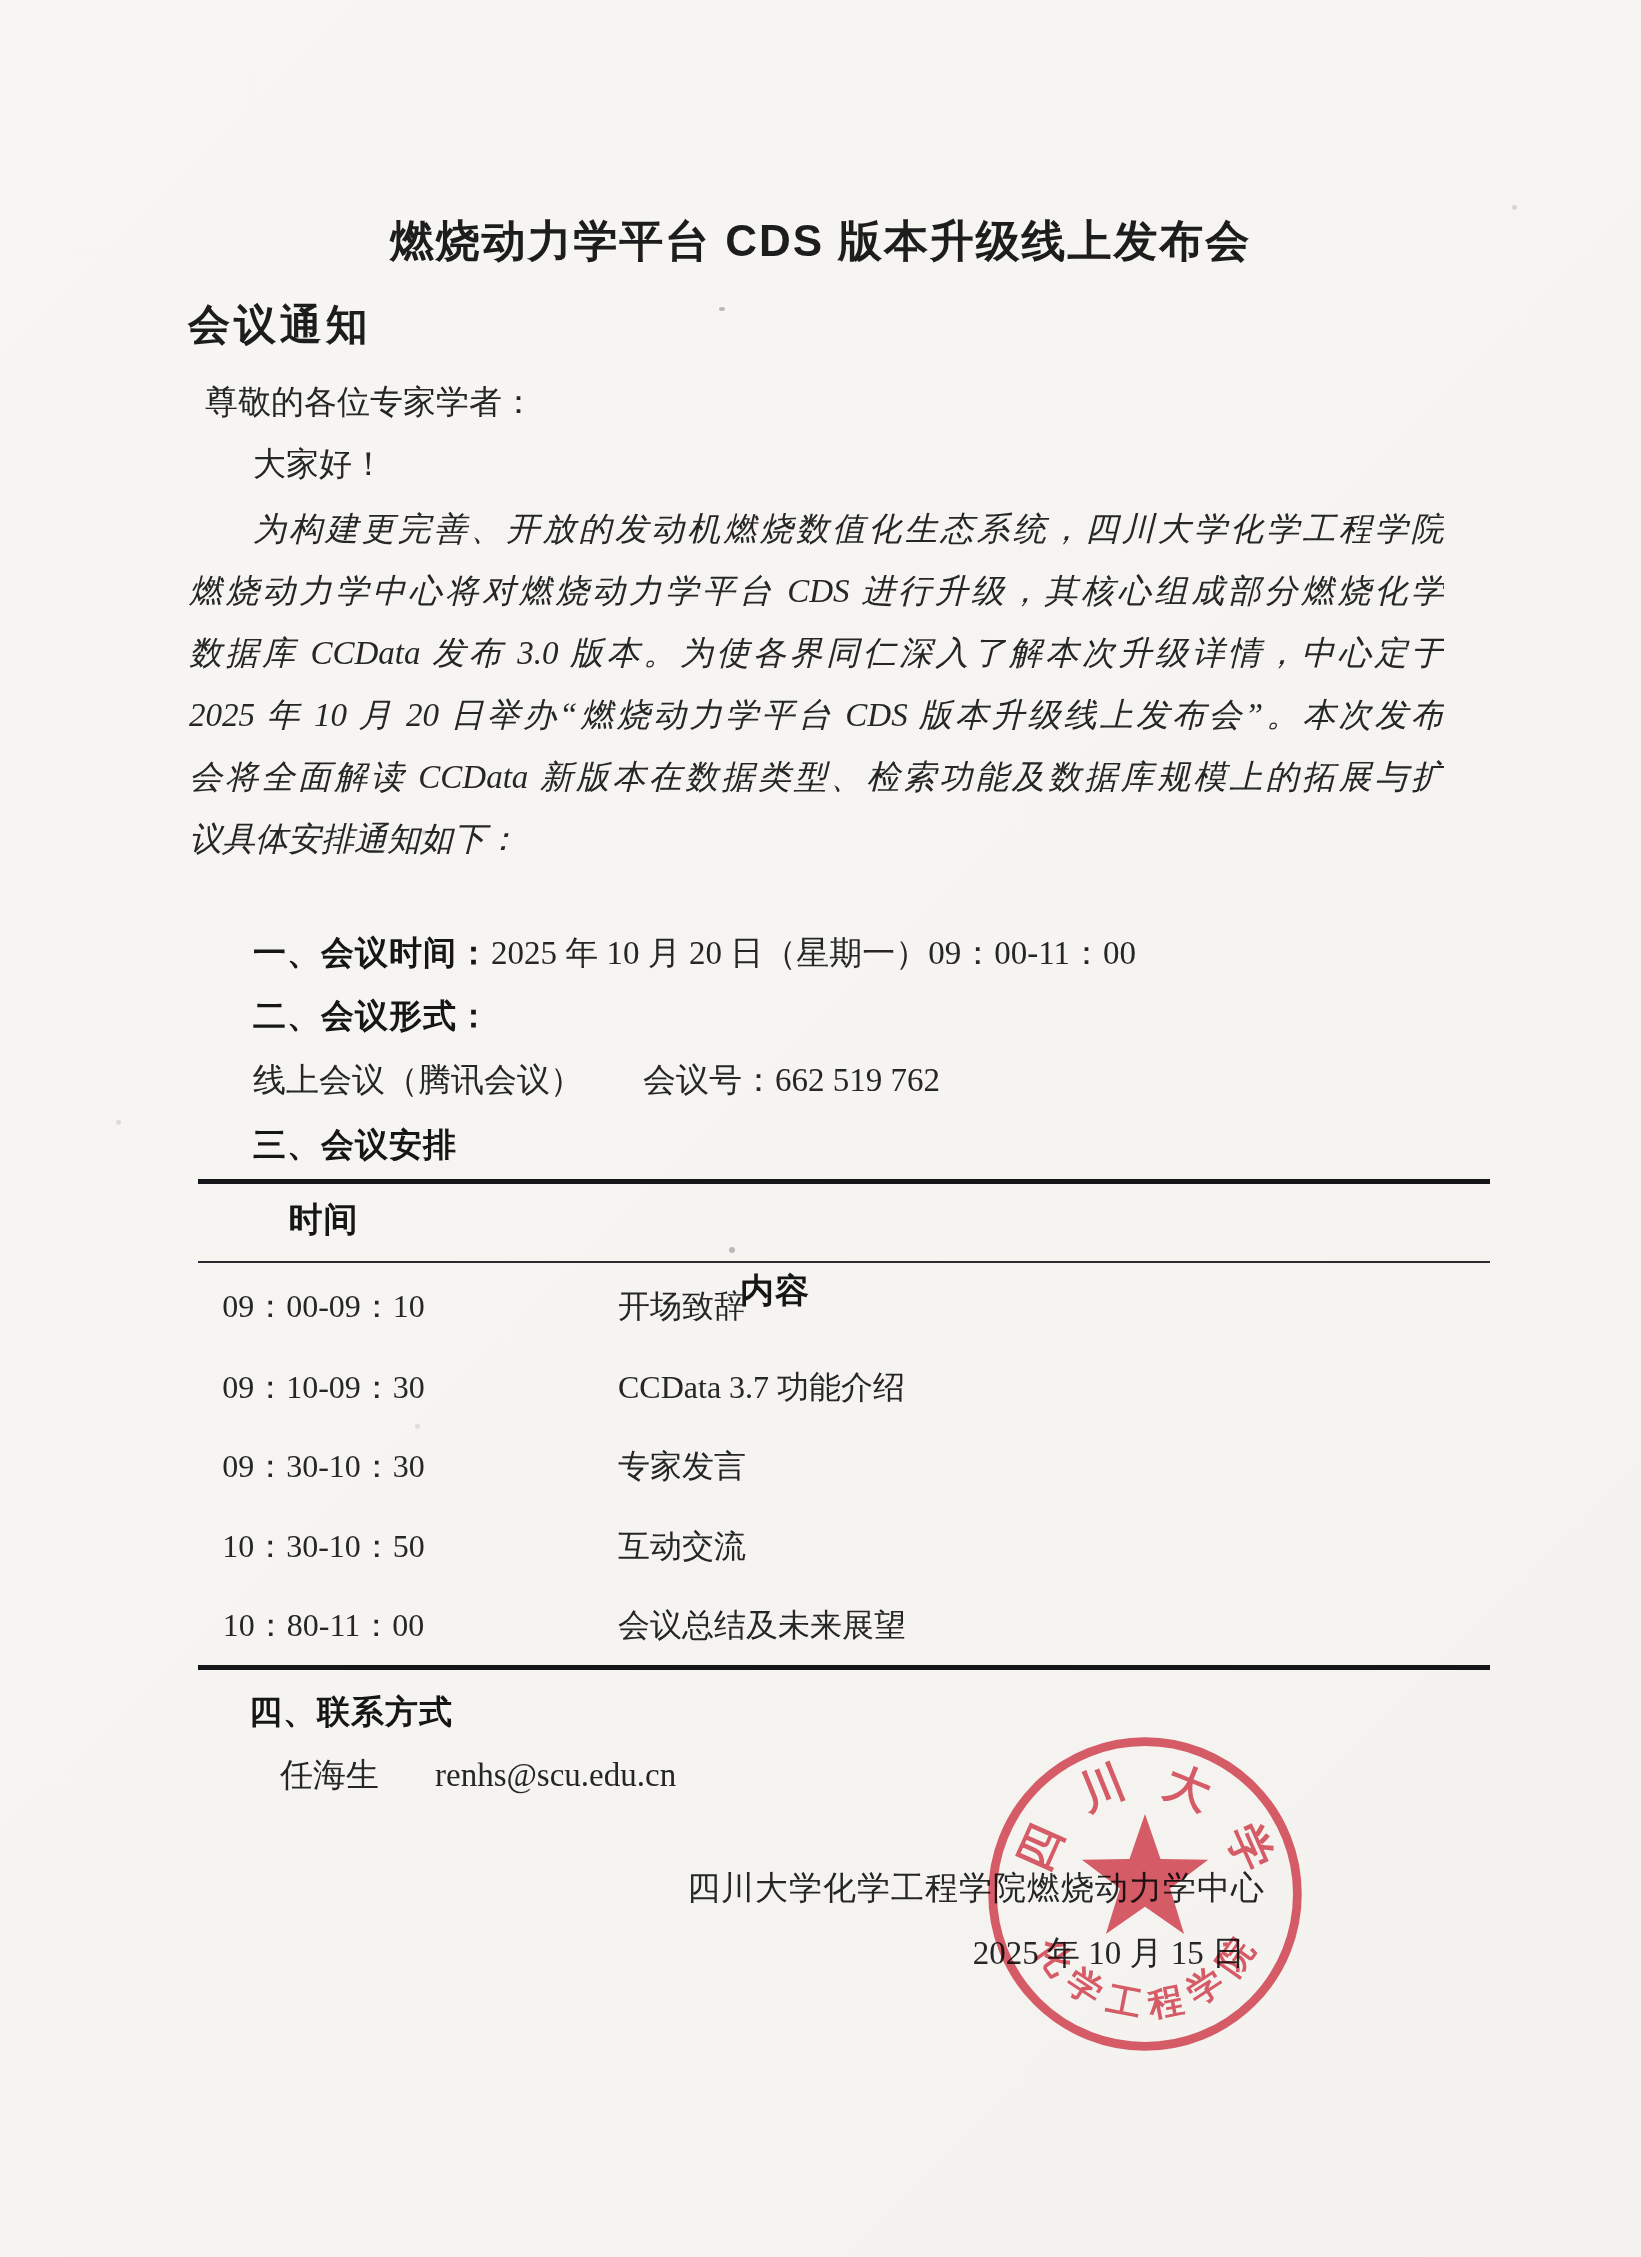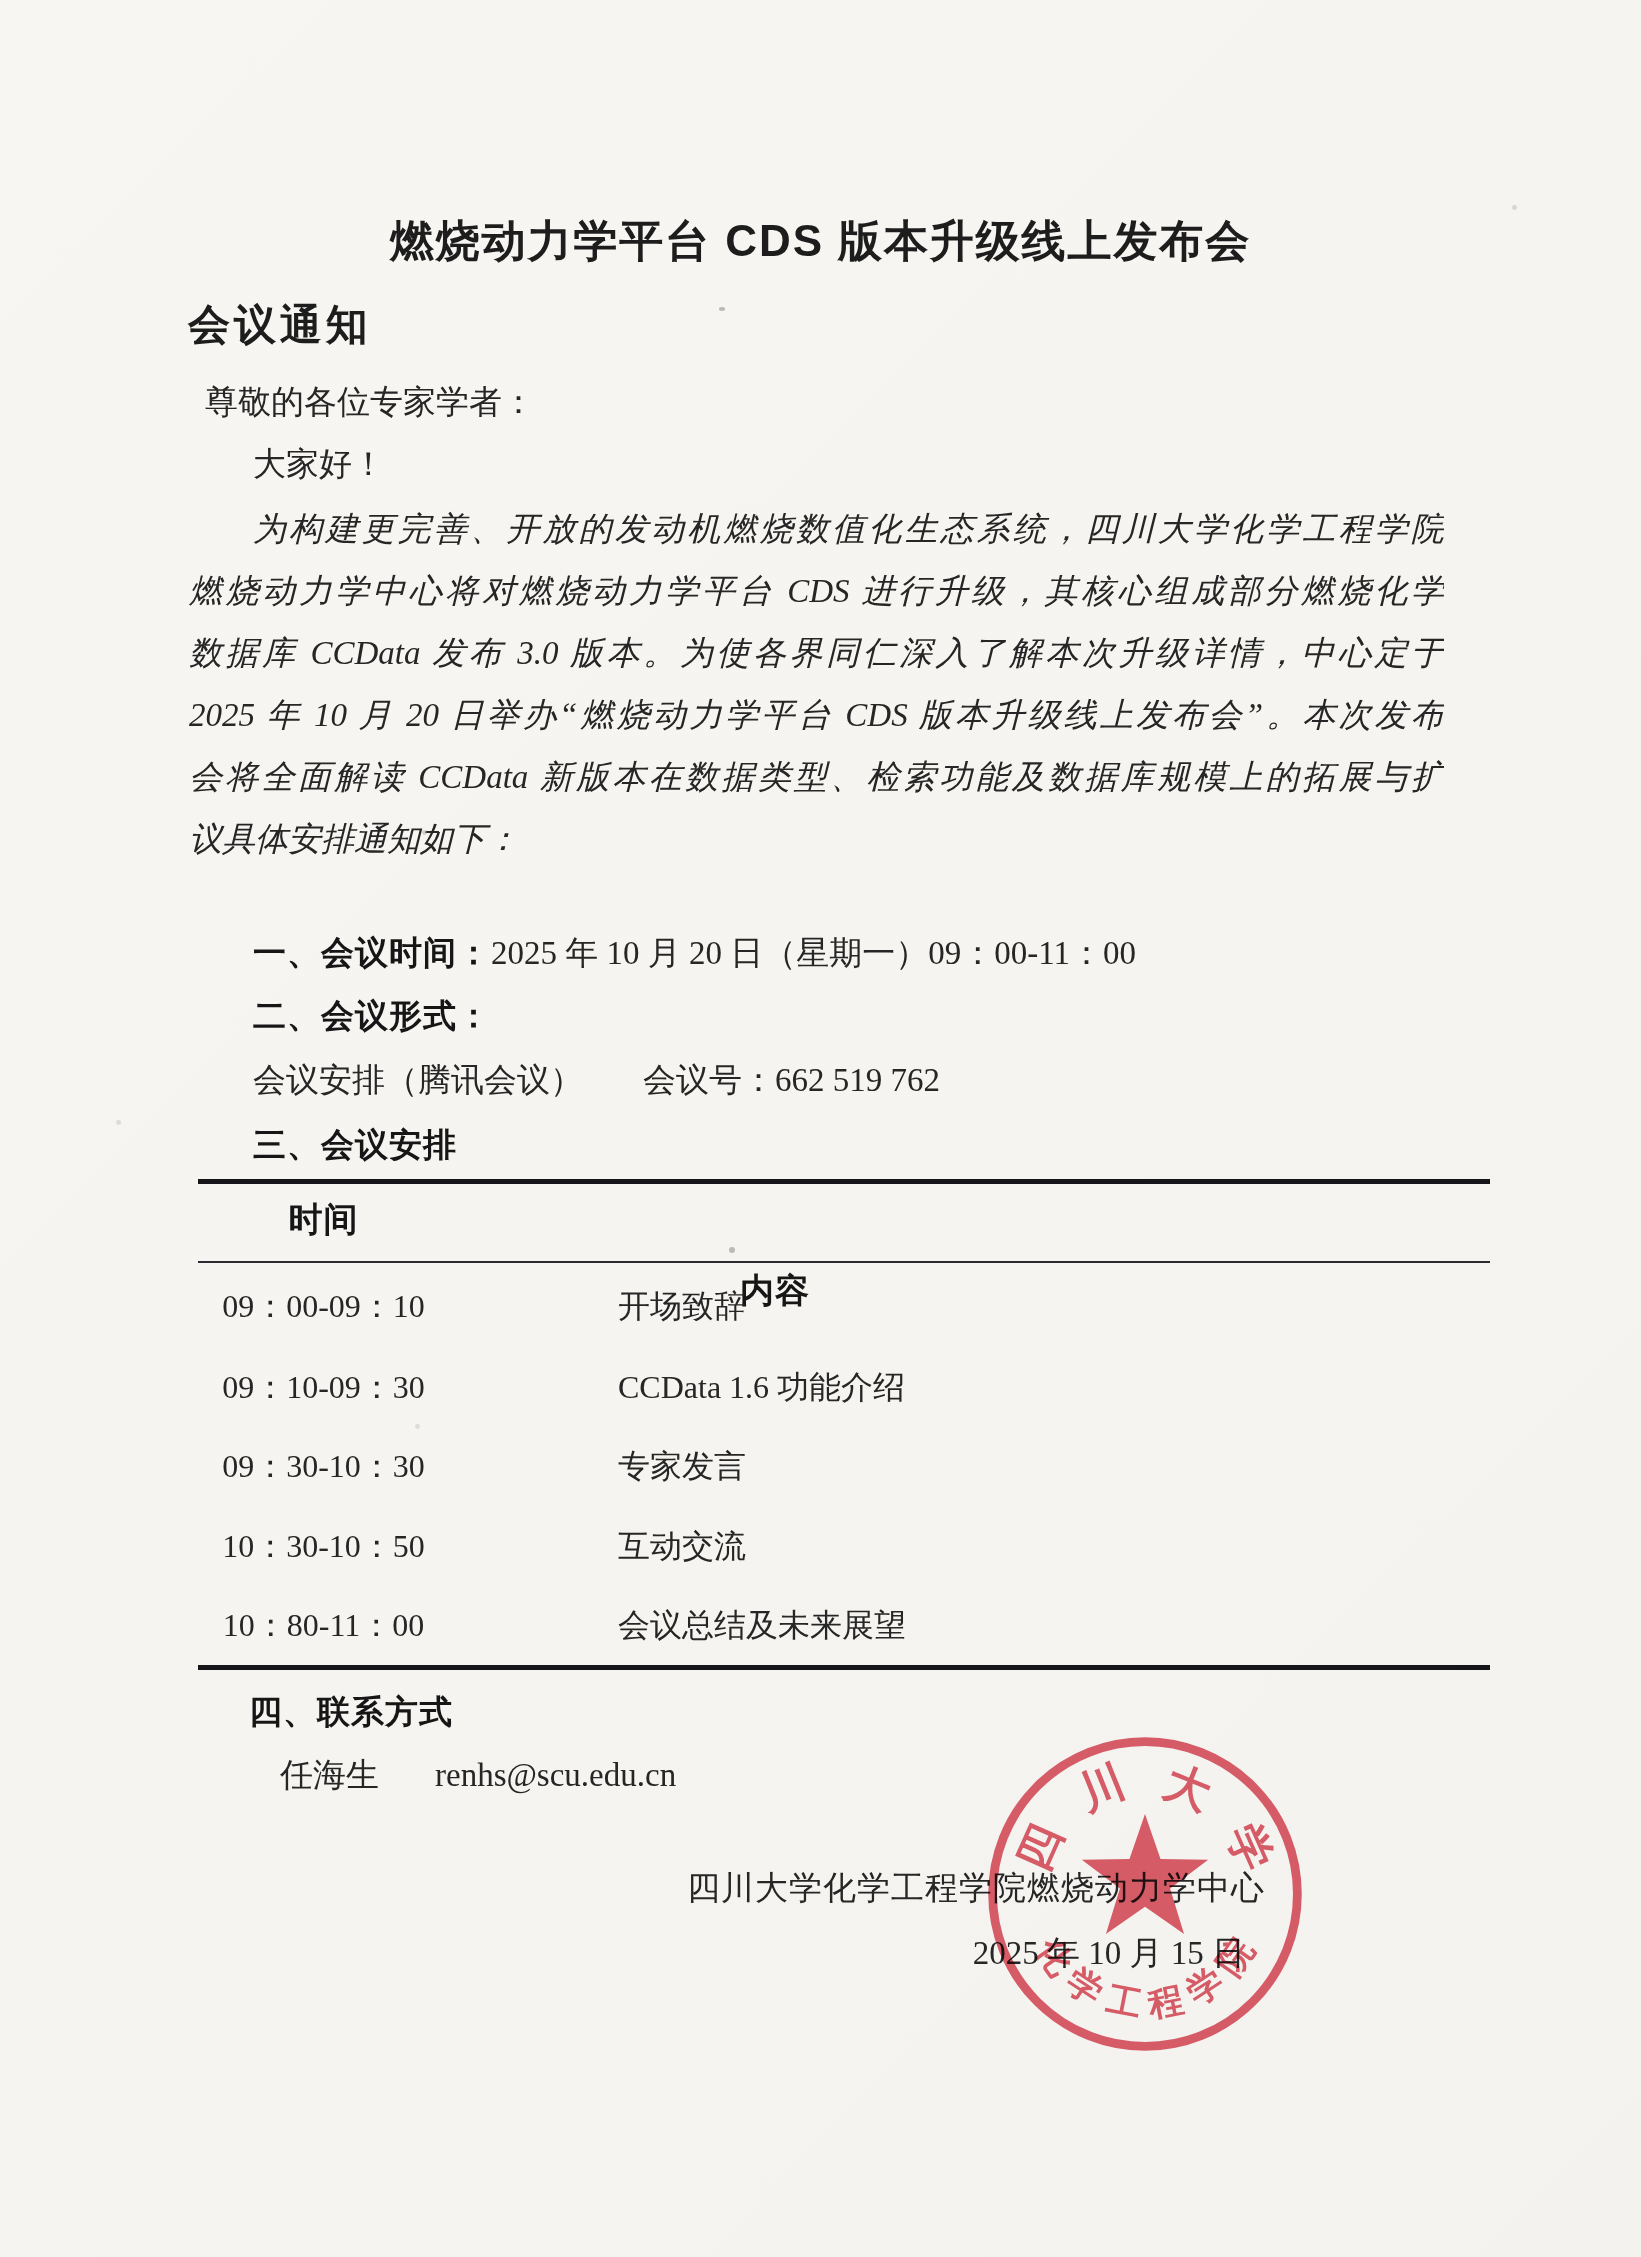--- a/index.html
+++ b/index.html
@@ -88,37 +88,37 @@
   </div>
 
   <div class="abs section-line sec1">
     <span class="sec-label">一、会议时间：</span><span>2025 年 10 月 20 日（星期一）09：00-11：00</span>
   </div>
 
   <div class="abs section-line sec2">
     <span class="sec-label">二、会议形式：</span>
   </div>
   <div class="abs section-line fmt-line">
-    <span>会议安排（腾讯会议）</span><span class="fmt-gap"></span><span>会议号：662 519 762</span>
+    <span>线上会议（腾讯会议）</span><span class="fmt-gap"></span><span>会议号：662 519 762</span>
   </div>
 
   <div class="abs section-line sec3">
     <span class="sec-label">三、会议安排</span>
   </div>
 
   <div class="abs rule rule-top"></div>
   <div class="abs th-time sans">时间</div>
   <div class="abs th-content sans">内容</div>
   <div class="abs rule rule-mid"></div>
 
   <div class="abs cell-time" style="top:1285px">09：00-09：10</div>
   <div class="abs cell-content" style="top:1285px">开场致辞</div>
 
   <div class="abs cell-time" style="top:1366px">09：10-09：30</div>
-  <div class="abs cell-content" style="top:1366px">CCData 1.6 功能介绍</div>
+  <div class="abs cell-content" style="top:1366px">CCData 3.7 功能介绍</div>
 
   <div class="abs cell-time" style="top:1445px">09：30-10：30</div>
   <div class="abs cell-content" style="top:1445px">专家发言</div>
 
   <div class="abs cell-time" style="top:1525px">10：30-10：50</div>
   <div class="abs cell-content" style="top:1525px">互动交流</div>
 
   <div class="abs cell-time" style="top:1604px">10：80-11：00</div>
   <div class="abs cell-content" style="top:1604px">会议总结及未来展望</div>
 

